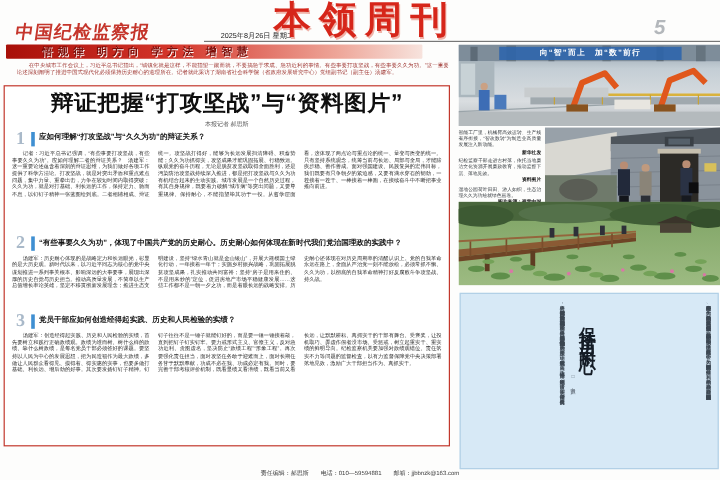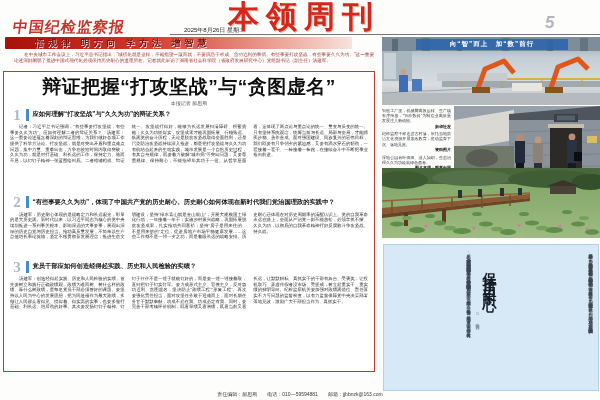--- a/index.html
+++ b/index.html
@@ -76,21 +76,21 @@
 <div class="abs" id="weekly-title">本领周刊</div>
 <div class="abs" id="page-number">5</div>
 
 <div class="abs" id="slogan-banner">
   <span>悟规律 明方向 学方法 增智慧</span>
 </div>
 
 <div class="abs" id="intro">在中央城市工作会议上，习近平总书记指出，“城镇化就是这样，不能指望一蹴而就，不要搞急于求成、急功近利的事情。有些事要打攻坚战，有些事要久久为功。”这一重要论述深刻阐明了推进中国式现代化必须保持历史耐心的道理所在。记者就此采访了湖南省社会科学院（省政府发展研究中心）党组副书记（副主任）汤建军。</div>
 
 <div class="abs" id="main-box">
-  <div id="headline">辩证把握“打攻坚战”与“贪图虚名”</div>
+  <div id="headline">辩证把握“打攻坚战”与“资料图片”</div>
   <div id="byline">本报记者 郝思斯</div>
 
   <div class="sec-head">
     <div class="sec-num">1</div>
     <div class="sec-bar"></div>
     <div class="sec-q">应如何理解“打攻坚战”与“久久为功”的辩证关系？</div>
   </div>
   <div class="sec-body" id="sec1-body">记者：习近平总书记强调，“有些事要打攻坚战，有些事要久久为功”。应如何理解二者的辩证关系？　汤建军：这一重要论述蕴含着深刻的辩证思维，为我们做好各项工作提供了科学方法论。打攻坚战，就是对突出矛盾和重点难点问题，集中力量、重拳出击，力争在较短时间内取得突破；久久为功，就是对打基础、利长远的工作，保持定力、驰而不息，以钉钉子精神一张蓝图绘到底。二者相辅相成、辩证统一。攻坚战打得好，能够为长远发展扫清障碍、积蓄势能；久久为功抓得实，攻坚成果才能巩固拓展、行稳致远。纵观党的奋斗历程，无论是脱贫攻坚战取得全面胜利，还是污染防治攻坚战持续深入推进，都是把打攻坚战与久久为功有机结合起来的生动实践。城市发展是一个自然历史过程，有其自身规律，既要着力破解“城市病”等突出问题，又要尊重规律、保持耐心，不能指望毕其功于一役。从哲学层面看，这体现了两点论与重点论的统一、量变与质变的统一。只有坚持系统观念，统筹当前与长远、局部与全局，才能蹄疾步稳、善作善成。面对强国建设、民族复兴的宏伟目标，我们既要有只争朝夕的紧迫感，又要有滴水穿石的韧劲，一茬接着一茬干、一棒接着一棒跑，在接续奋斗中不断把事业推向前进。</div>
 
   <div class="sec-head">

